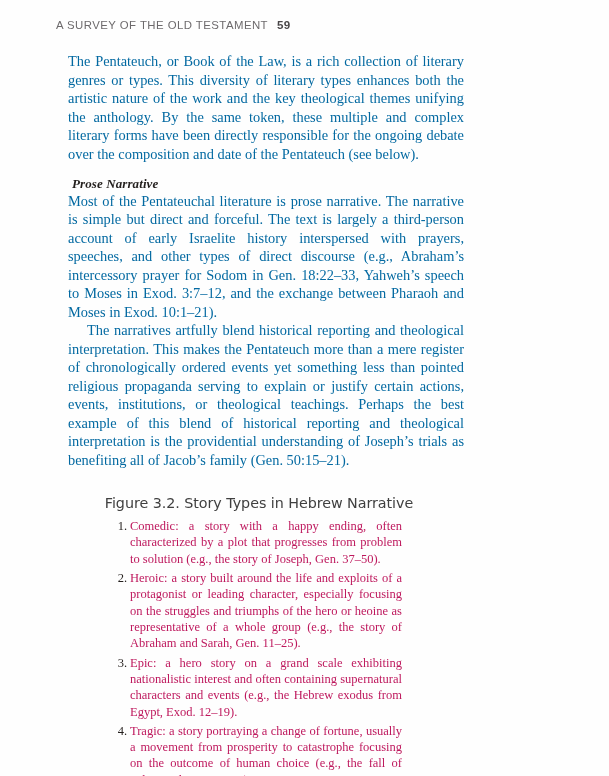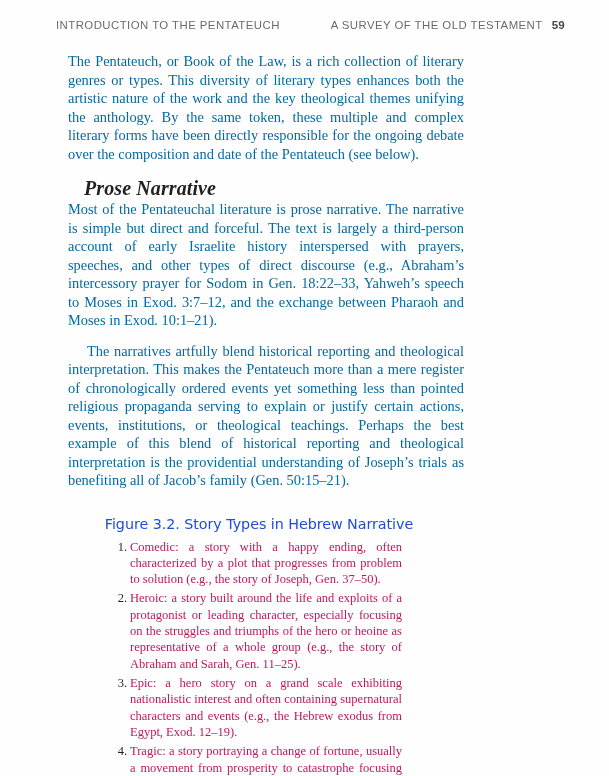--- a/index.html
+++ b/index.html
@@ -82,48 +82,48 @@
   p.body {
     margin: 0;
     font-size: 14.4px;
     line-height: 1.285;
     text-align: justify;
     text-justify: inter-word;
     color: #0369a1;
     hyphens: manual;
   }
   p.body + p.body {
-    margin-top: 12px;
+    margin-top: 0;
   }
   p.body.indent {
     text-indent: 19px;
   }
 
   h2.subhead {
-    margin: 13px 0 0 16px;
-    font-size: 20px;
+    margin: 13px 0 0 4px;
+    font-size: 13px;
     font-weight: 700;
     font-style: italic;
     color: #231f1d;
     line-height: 1.2;
     letter-spacing: 0.1px;
   }
 
   
   .figure-block {
     margin: 26px 0 0 0;
     padding: 0 0 0 0;
   }
   .figure-caption {
     margin: 6px 0 7px 0;
     text-align: center;
     font-family: "DejaVu Sans", "Liberation Sans", sans-serif;
     font-size: 14.3px;
     font-weight: 400;
-    color: #1d4ed8;
+    color: #404040;
     letter-spacing: -0.05px;
     padding-left: 34px;
     padding-right: 48px;
   }
   ol.figure-list {
     list-style: none;
     margin: 0;
     padding: 0 62px 0 45px;
     counter-reset: figitem;
   }
@@ -148,21 +148,20 @@
     font-size: 12.5px;
     color: #241f1d;
   }
 </style>
 </head>
 <body>
 
 <div class="page">
 
   <div class="running-head">
-    <span class="verso">Introduction to the Pentateuch</span>
     <span class="recto-group">
       <span class="recto">A Survey of the Old Testament</span>
       <span class="folio">59</span>
     </span>
   </div>
 
   <div class="column">
 
 
     <p class="body">The Pentateuch, or Book of the Law, is a rich collection of literary genres or types. This diversity of literary types enhances both the artistic nature of the work and the key theological themes unifying the anthology. By the same token, these multiple and complex literary forms have been directly responsible for the ongoing debate over the composition and date of the Pentateuch (see below).</p>

